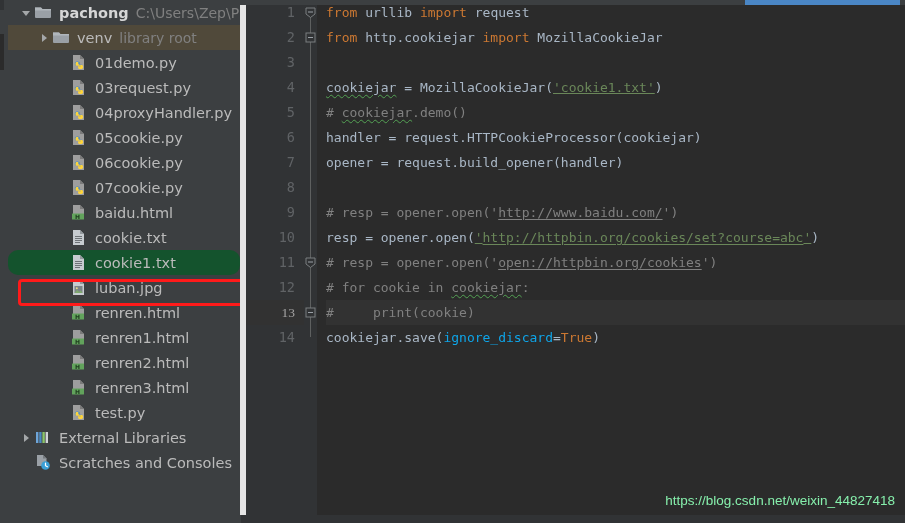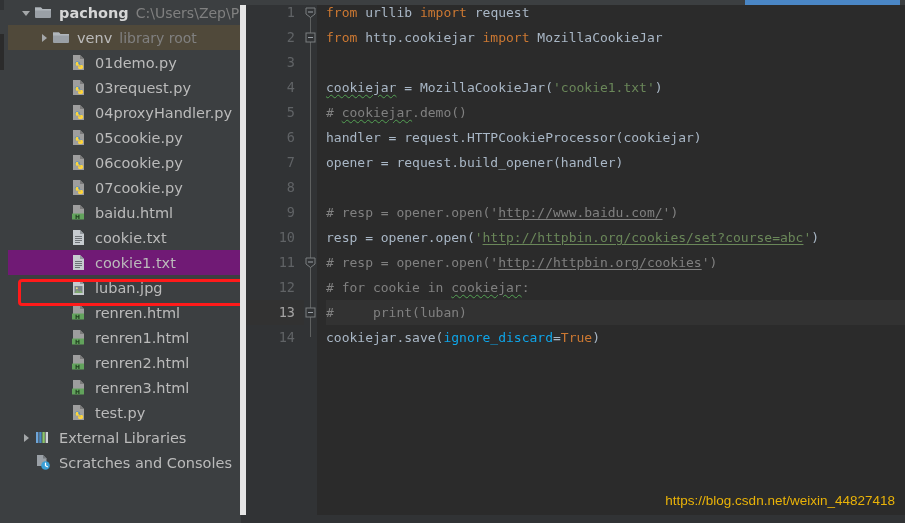--- a/index.html
+++ b/index.html
@@ -44,21 +44,21 @@
   }
   .tree-row {
     height: 25px;
     display: flex;
     align-items: center;
     position: relative;
     white-space: nowrap;
     font-size: 14.5px;
     color: #bbbbbb;
   }
-  .tree-row.selected { background: #701a75; }
+  .tree-row.selected { background: #14532d; border-radius: 10px; }
   .tree-row.highlight-olive { background: #50493a; }
 
   .twisty {
     width: 16px; flex: 0 0 16px;
     display: flex; align-items: center; justify-content: center;
   }
   .twisty svg { display:block; }
 
   .indent-1 { width: 10px; flex: 0 0 10px; }
   .indent-2 { width: 28px; flex: 0 0 28px; }
@@ -106,21 +106,21 @@
   .gutter .lnum {
     height: 25px;
     line-height: 25px;
     text-align: right;
     padding-right: 9px;
     font-family: "DejaVu Sans Mono", monospace;
     font-size: 13.5px;
     color: #606366;
     box-sizing: border-box;
   }
-  .gutter .lnum.current { color: #a4a3a3; background:#323232; }
+  .gutter .lnum.current { color: #a4a3a3; background:#323232;font-family:Liberation Serif, serif; }
 
   .foldcol {
     width: 13px; flex: 0 0 13px;
     background: #313335;
     position: relative;
   }
   .foldcol .fline {
     position: absolute;
     left: 6px; width: 1px;
     background: #5e6060;
@@ -145,21 +145,21 @@
     line-height: 25px;
     white-space: pre;
     position: relative;
   }
   .code .cline.current {
     background: #323232;
   }
 
   .tok-kw   { color: #cc7832; }
   .tok-def  { color: #a9b7c6; }
-  .tok-str  { color: #6a8759; }
+  .tok-str  { color: #6a8759; text-decoration: underline; }
   .tok-cmt  { color: #808080; }
   .tok-param{ color: #0ea5e9; }
 
   .squiggle {
     text-decoration: underline;
     text-decoration-style: wavy;
     text-decoration-color: #54a254;
     text-decoration-thickness: 1px;
     text-underline-offset: 2px;
   }
@@ -181,21 +181,21 @@
     top: 0; left: 240px; right: 0; height: 5px;
     background: #3c3f41;
   }
 
   
   .watermark {
     position: absolute;
     right: 10px; bottom: 15px;
     font-family: "Liberation Sans", sans-serif;
     font-size: 13.5px;
-    color: #eab308;
+    color: #86efac;
   }
   
   .bottom-bar {
     position: absolute;
     left: 0; bottom: 0; width: 905px; height: 8px;
     background: #3c3f41;
   }
   .bottom-bar .editor-part {
     position: absolute; left: 241px; right: 0; top: 0; height: 8px;
     background: #313335;
@@ -533,23 +533,23 @@
         <div class="cline"><span class="tok-kw">from</span><span class="tok-def"> urllib </span><span class="tok-kw">import</span><span class="tok-def"> request</span></div>
         <div class="cline"><span class="tok-kw">from</span><span class="tok-def"> http.cookiejar </span><span class="tok-kw">import</span><span class="tok-def"> MozillaCookieJar</span></div>
         <div class="cline">&nbsp;</div>
         <div class="cline"><span class="tok-def squiggle">cookiejar</span><span class="tok-def"> = MozillaCookieJar(</span><span class="tok-str">'cookie1.txt'</span><span class="tok-def">)</span></div>
         <div class="cline"><span class="tok-cmt"># </span><span class="tok-cmt squiggle">cookiejar</span><span class="tok-cmt">.demo()</span></div>
         <div class="cline"><span class="tok-def">handler = request.HTTPCookieProcessor(cookiejar)</span></div>
         <div class="cline"><span class="tok-def">opener = request.build_opener(handler)</span></div>
         <div class="cline">&nbsp;</div>
         <div class="cline"><span class="tok-cmt"># resp = opener.open('</span><span class="tok-cmt ulink">http://www.baidu.com/</span><span class="tok-cmt">')</span></div>
         <div class="cline"><span class="tok-def">resp = opener.open(</span><span class="tok-str">'</span><span class="tok-str ulink">http://httpbin.org/cookies/set?course=abc</span><span class="tok-str">'</span><span class="tok-def">)</span></div>
-        <div class="cline"><span class="tok-cmt"># resp = opener.open('</span><span class="tok-cmt ulink">http://httpbin.org/cookies</span><span class="tok-cmt">')</span></div>
+        <div class="cline"><span class="tok-cmt"># resp = opener.open('</span><span class="tok-cmt ulink">open://httpbin.org/cookies</span><span class="tok-cmt">')</span></div>
         <div class="cline"><span class="tok-cmt"># for cookie in </span><span class="tok-cmt squiggle">cookiejar</span><span class="tok-cmt">:</span></div>
-        <div class="cline current"><span class="tok-cmt">#     print(luban)</span></div>
+        <div class="cline current"><span class="tok-cmt">#     print(cookie)</span></div>
         <div class="cline"><span class="tok-def">cookiejar.save(</span><span class="tok-param">ignore_discard</span><span class="tok-def">=</span><span class="tok-kw">True</span><span class="tok-def">)</span></div>
       </div>
   </div>
 
   <div class="top-strip"></div>
   <div class="top-blue"></div>
 
   <div class="watermark">https://blog.csdn.net/weixin_44827418</div>
 
   <div class="bottom-bar">

